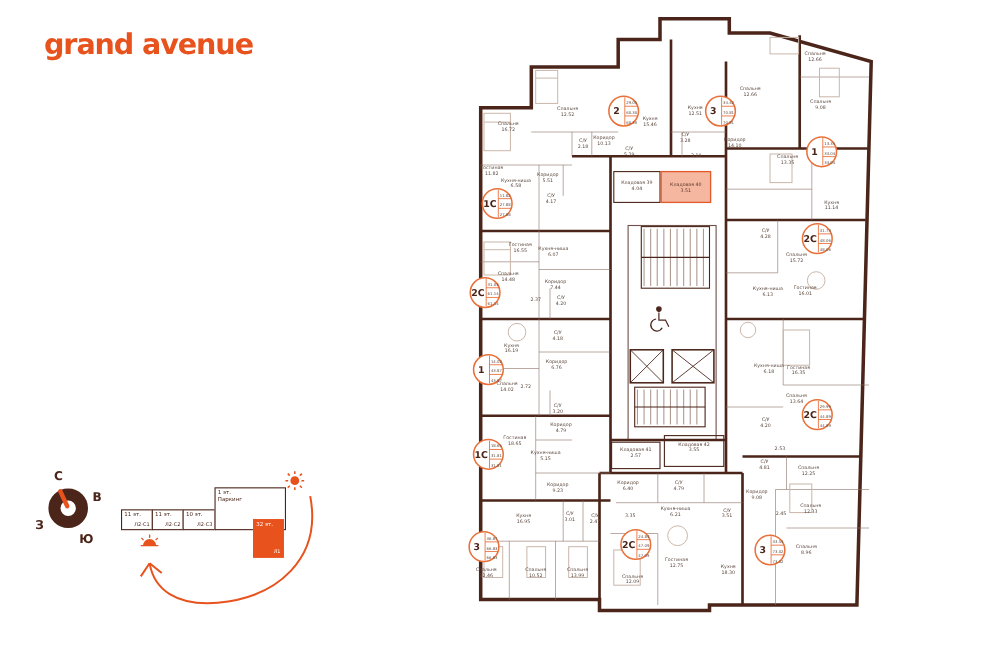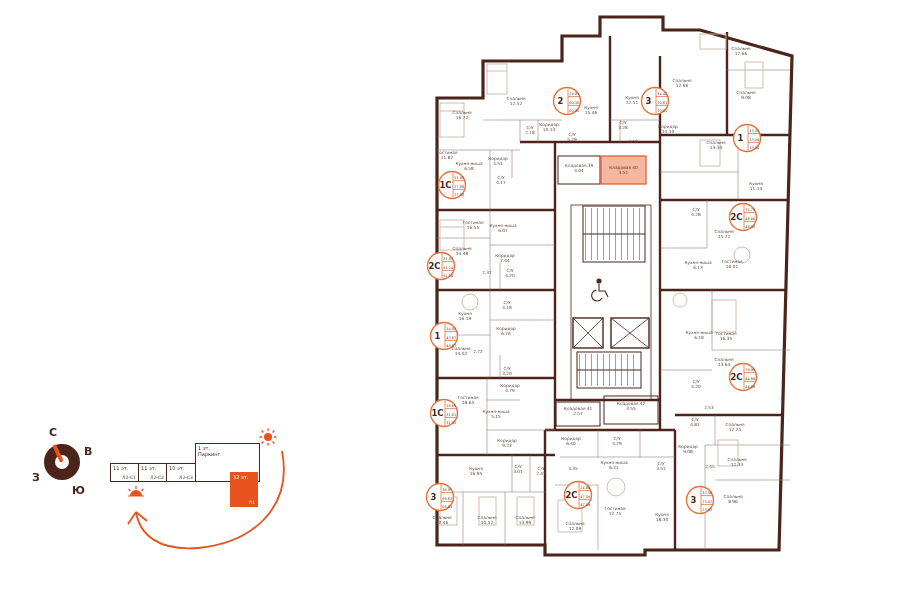--- a/index.html
+++ b/index.html
@@ -26,20 +26,21 @@
   .blk .flr{position:absolute;top:1px;left:2px;white-space:nowrap;}
   .blk .sec{position:absolute;bottom:1px;right:2px;font-size:4.5px;white-space:nowrap;}
   .blk.stack .sec{top:7px;left:2px;right:auto;bottom:auto;font-size:5px;}
   .blk.active{background:#E8521D;border-color:#E8521D;color:#fff;z-index:2;}
 </style>
 </head>
 <body>
 
 <div class="page">
 
+  <div class="logo">grand avenue</div>
 
   <svg width="900" height="591" viewBox="0 0 900 591">
 
     <g fill="none" stroke="#4B2519">
       <path stroke-width="3.2" d="M437 98 H483 V61 H562 V36 H600 V17 H663 V30 H700 L792 56 L779 550 H645 V555 H545 V545 H437 Z"></path>
       <path stroke-width="2.4" d="M437 210 H555 M437 290 H555 M437 378 H555 M437 455 H555
         M520 142 H660 M555 142 V430 M660 56 V430 M610 36 V142 M555 400 H660
         M545 430 H675 M675 430 V550 M545 430 V545
         M660 135 H789 M660 200 H787 M660 290 H785 M675 415 H782 M727 32 V135"></path>
       <path stroke-width="0.9" opacity="0.6" stroke="#8A6F63" d="M437 150 H520 M483 120 H562 M520 120 V142 M538 120 V142

